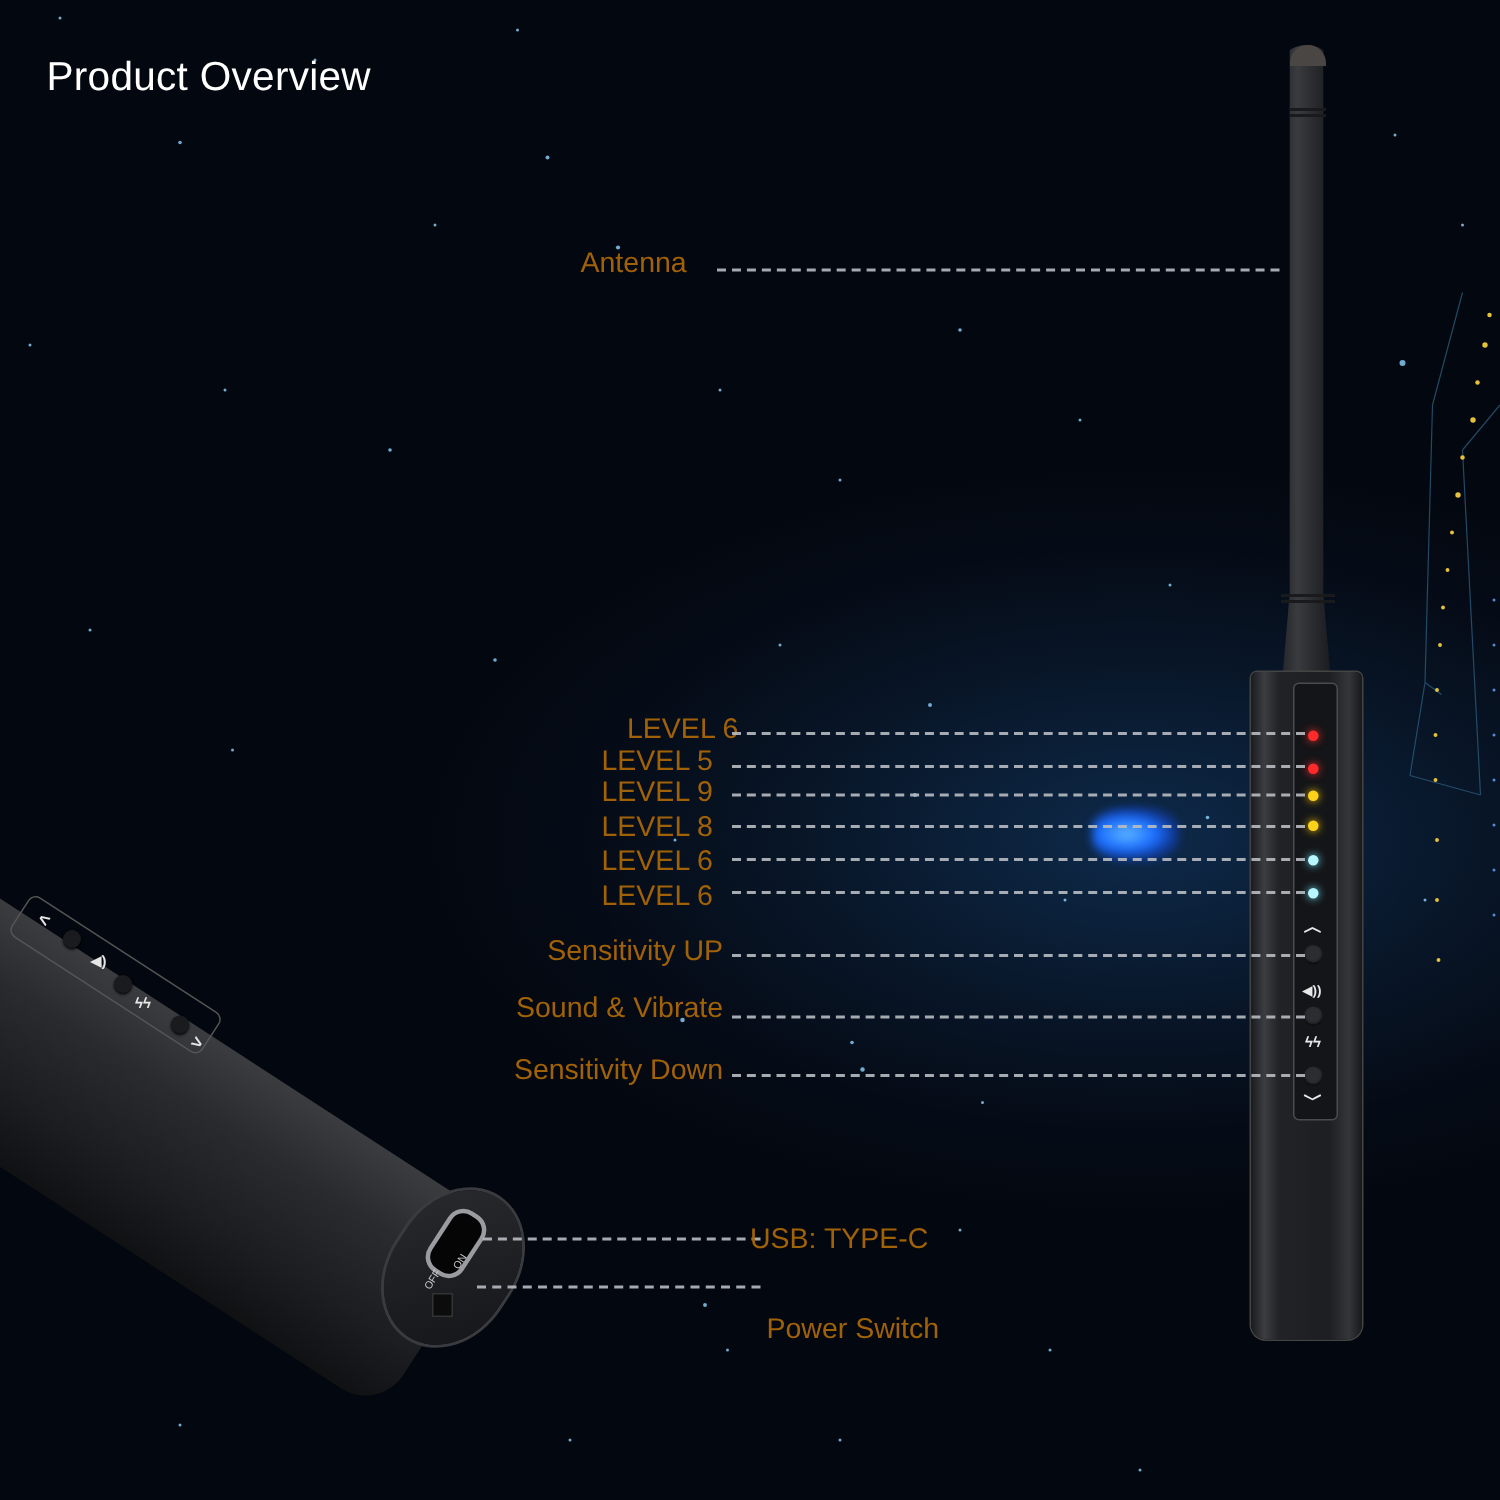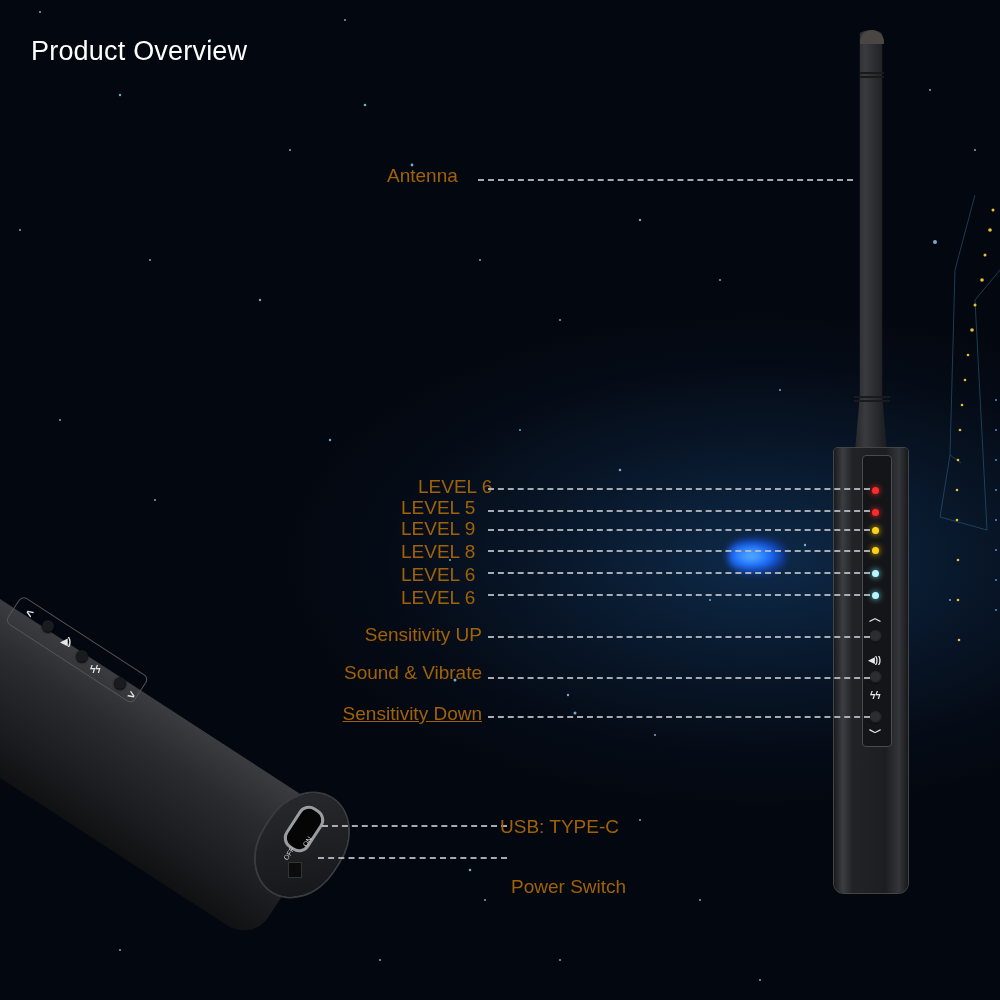--- a/index.html
+++ b/index.html
@@ -185,19 +185,19 @@
 <div class="dash" style="left:488px;top:550px;width:382px;"></div>
 <span class="label" style="left:401px;top:564px;">LEVEL 6</span>
 <div class="dash" style="left:488px;top:572px;width:382px;"></div>
 <span class="label" style="left:401px;top:587px;">LEVEL 6</span>
 <div class="dash" style="left:488px;top:594px;width:382px;"></div>
 
 <span class="label lbl-right" style="right:518px;top:624px;">Sensitivity UP</span>
 <div class="dash" style="left:488px;top:636px;width:382px;"></div>
 <span class="label lbl-right" style="right:518px;top:662px;">Sound &amp; Vibrate</span>
 <div class="dash" style="left:488px;top:677px;width:382px;"></div>
-<span class="label lbl-right" style="right:518px;top:703px;text-decoration:underline;">Sensitivity Down</span>
+<span class="label lbl-right" style="right:518px;top:703px;">Sensitivity Down</span>
 <div class="dash" style="left:488px;top:716px;width:382px;"></div>
 
 <div class="dash" style="left:322px;top:825px;width:185px;"></div>
 <span class="label" style="left:500px;top:816px;">USB: TYPE-C</span>
 <div class="dash" style="left:318px;top:857px;width:189px;"></div>
 <span class="label" style="left:511px;top:845px;margin-top:31px;">Power Switch</span>
 
 </body></html>

